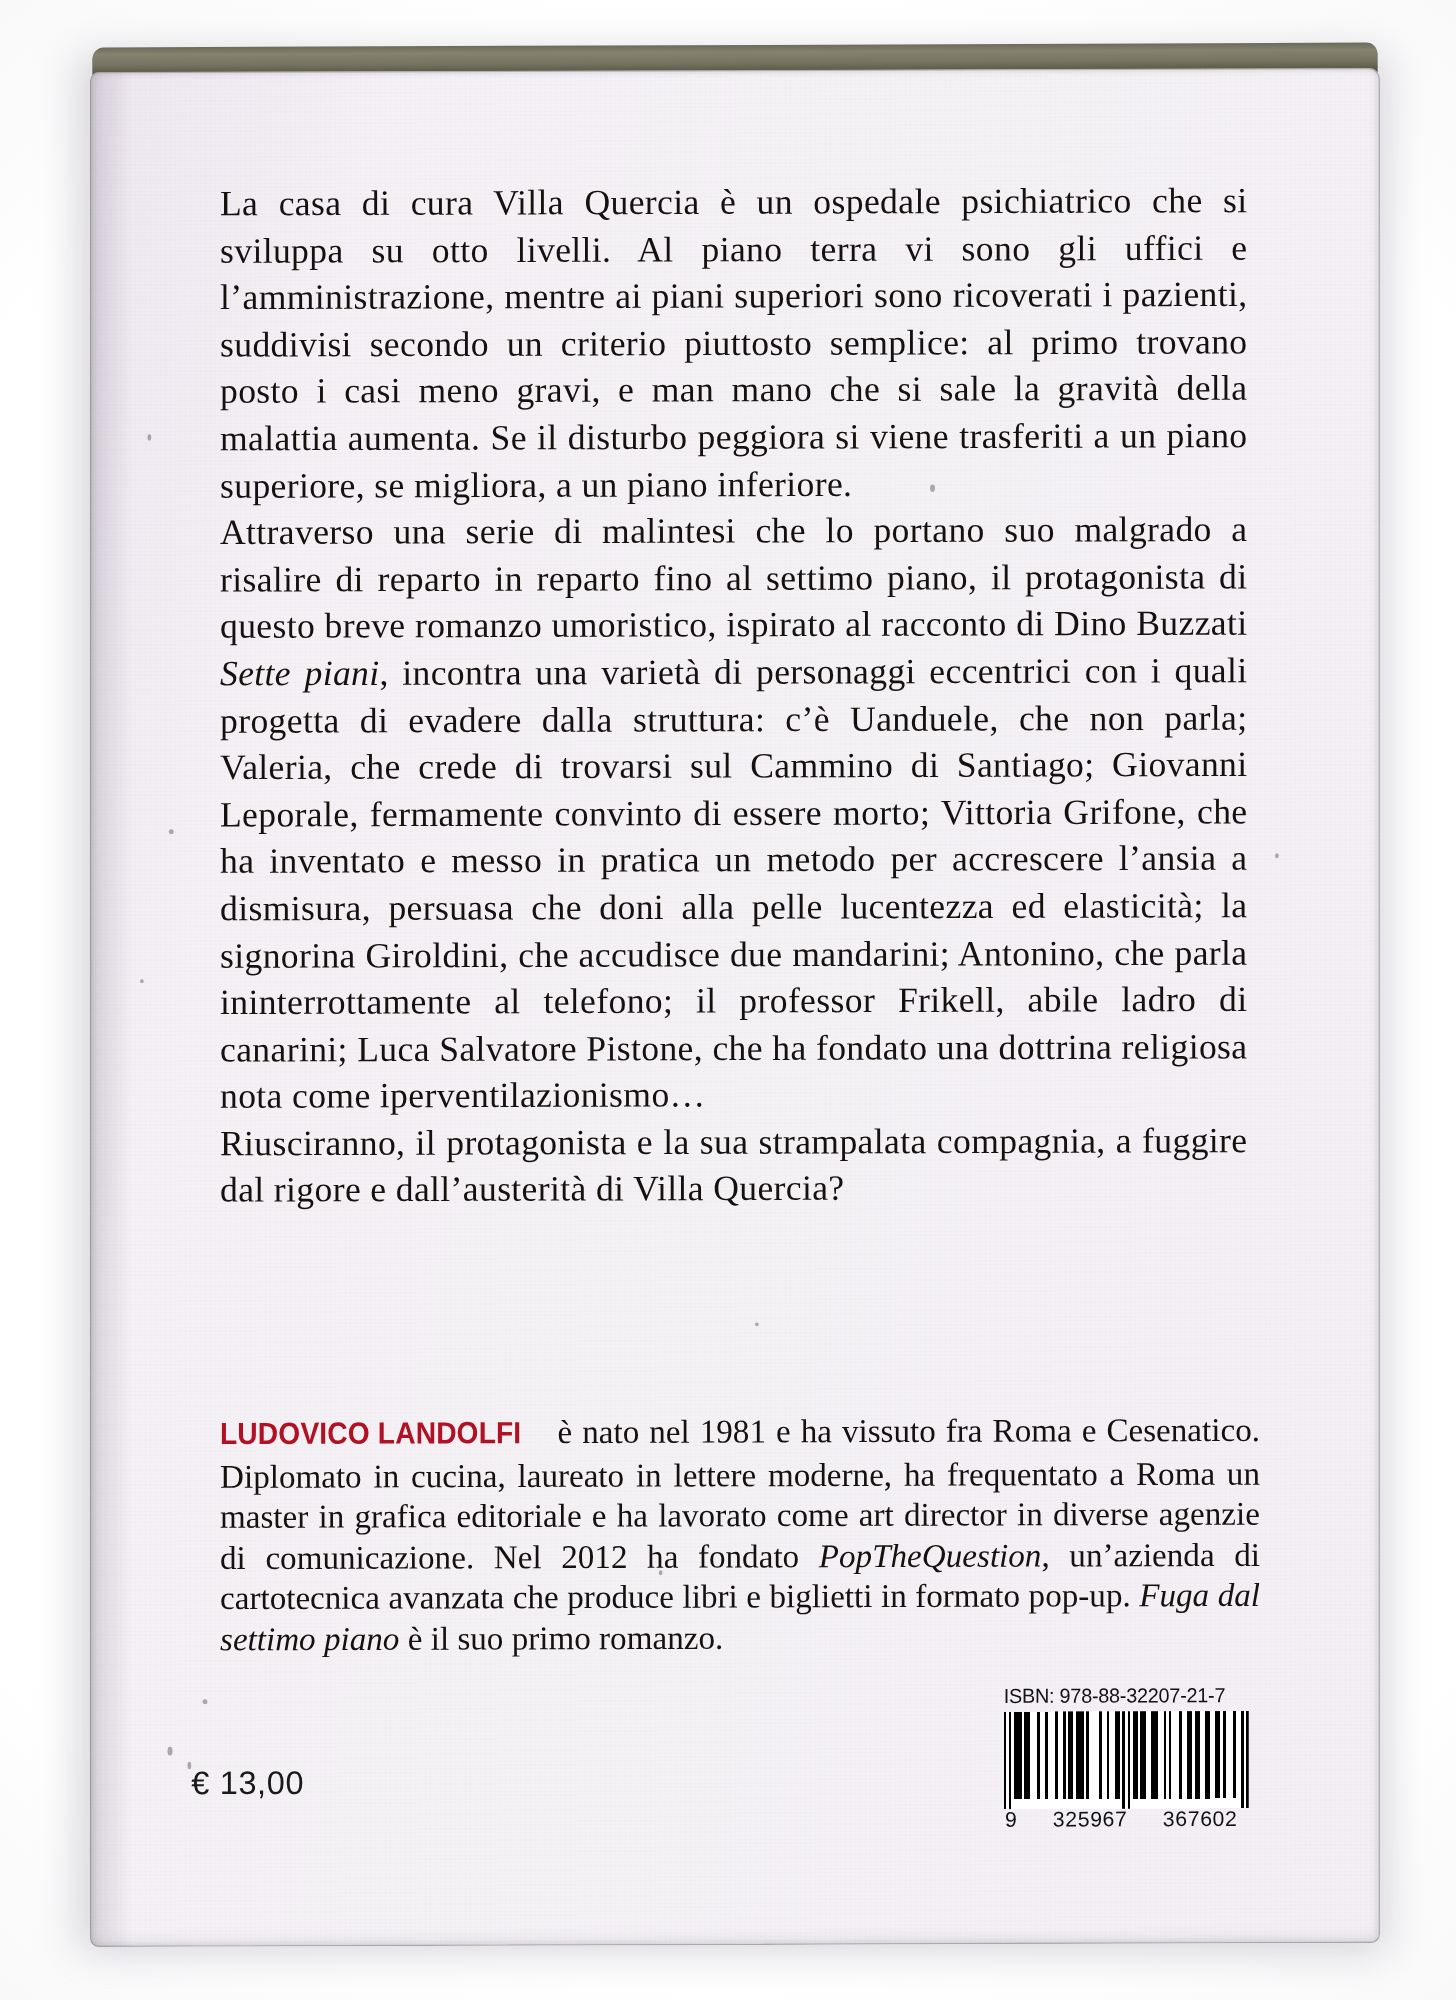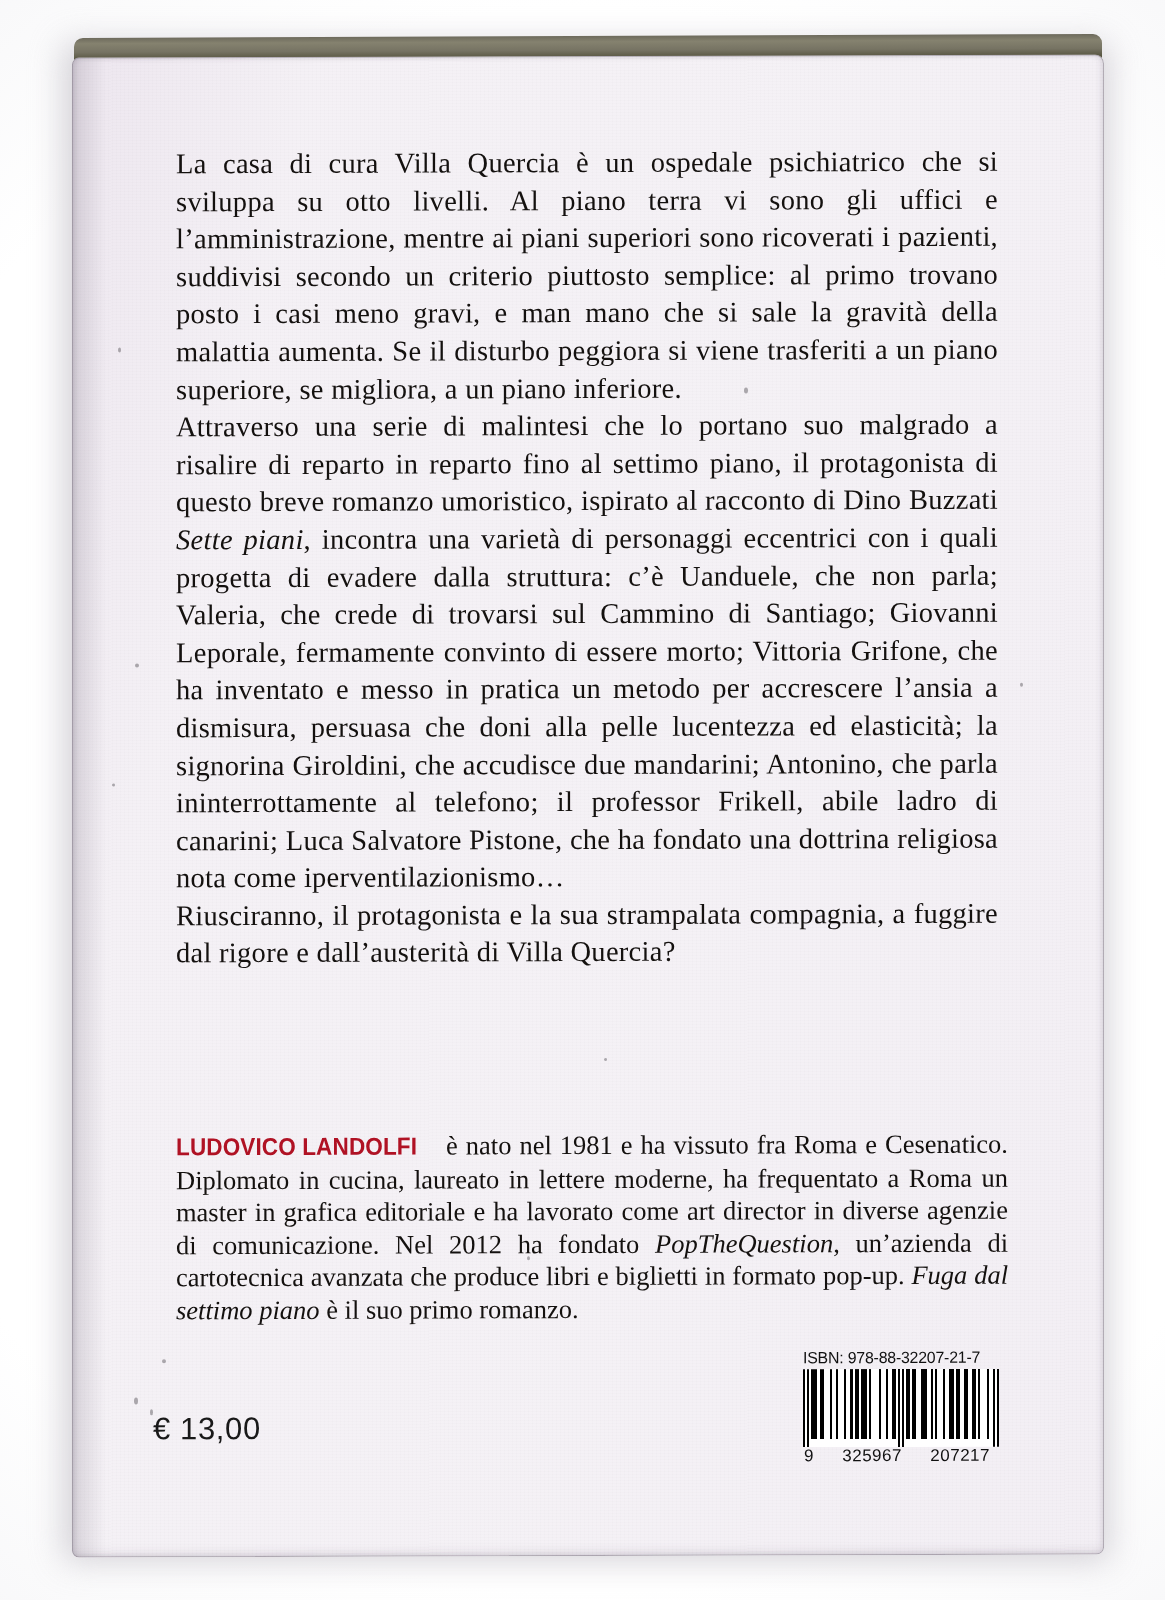--- a/index.html
+++ b/index.html
@@ -156,21 +156,21 @@
     display: inline-block;
     transform-origin: left center;
   }
 
   
   #price {
     position: absolute;
     left: 81px;
     top: 1354px;
     font-family: "Liberation Sans", sans-serif;
-    font-size: 31px;
+    font-size: 26px;
     letter-spacing: .02em;
     color: #191919;
   }
 
   
   #barcode-block {
     position: absolute;
     left: 731px;
     top: 1293px;
     width: 189px;
@@ -285,17 +285,17 @@
           <rect x="171.24" y="0" width="2.06" height="70"></rect>
           <rect x="175.37" y="0" width="2.06" height="70"></rect>
           <rect x="183.62" y="0" width="2.06" height="70"></rect>
           <rect x="189.81" y="0" width="2.06" height="78"></rect>
           <rect x="193.94" y="0" width="2.06" height="78"></rect>
         </g>
     </svg>
     <div id="barcode-digits">
       <span>9</span>
       <span>325967</span>
-      <span>207217</span>
+      <span>367602</span>
     </div>
   </div>
 
 </div>
 
 </body></html>

